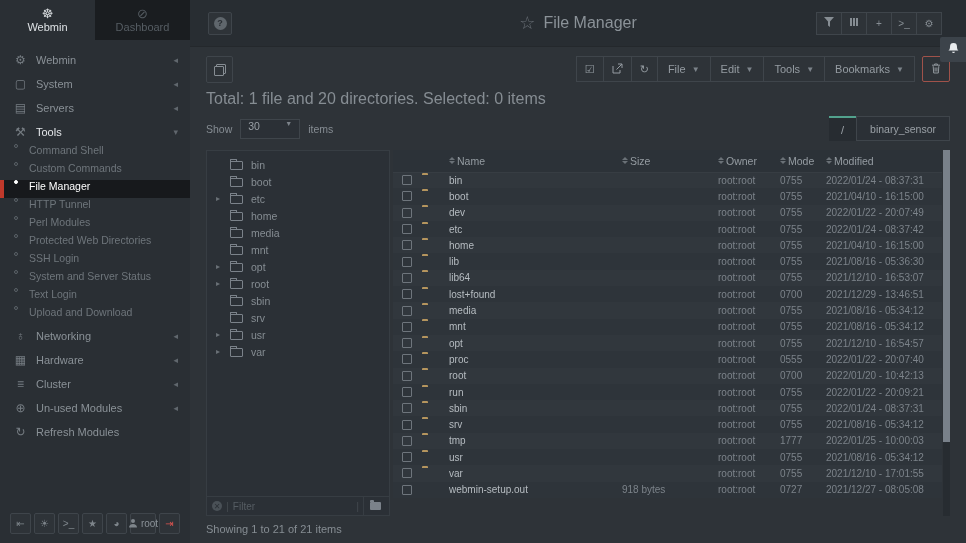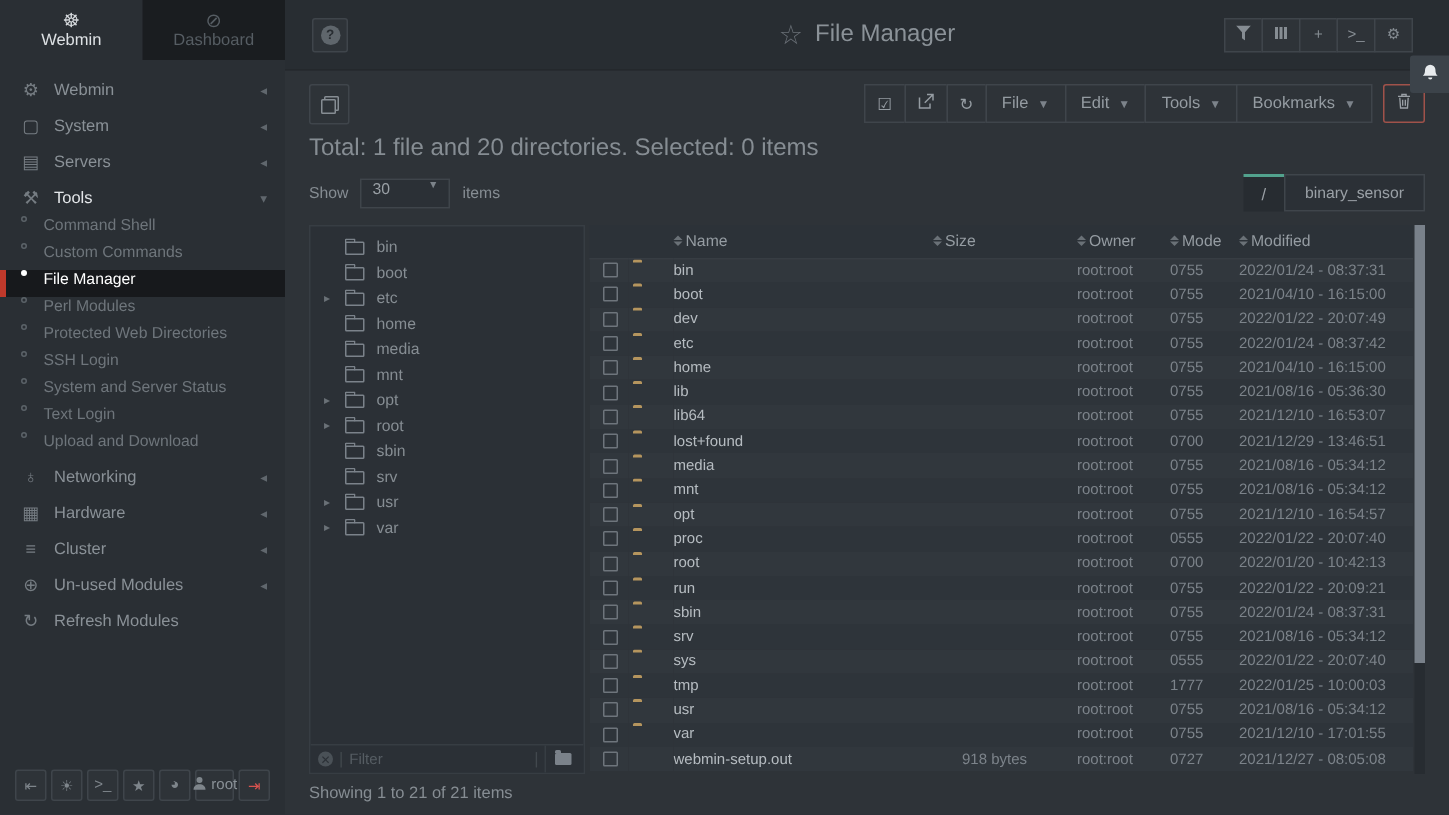--- a/index.html
+++ b/index.html
@@ -84,21 +84,21 @@
   thead .hcell{display:flex;align-items:center;gap:2px}
   .sort{display:inline-flex;flex-direction:column;gap:1px;cursor:pointer}
   .sort i{width:0;height:0;border-left:3px solid transparent;border-right:3px solid transparent}
   .sort .up{border-bottom:3px solid #6a7177}
   .sort .dn{border-top:3px solid #6a7177}
   tbody tr{height:16.3px;cursor:pointer}
   tbody tr:nth-child(odd){background:#31373d}
   tbody tr:nth-child(even){background:#2e343a}
   tbody td{padding:0;color:#7c838a;white-space:nowrap;overflow:hidden}
   td.cname{color:#b6bcc1}
-  td.csize{text-align:center;padding-right:14px}
+  td.csize{text-align:left;padding-right:14px}
   .cb{appearance:none;-webkit-appearance:none;width:10px;height:10px;border:1px solid #6e757c;border-radius:1px;background:transparent;margin:0 0 0 9px;display:block;cursor:pointer}
   .ffold{width:14px;height:11px;background:#b5955e;border-radius:1px;position:relative;margin-left:3px}
   .ffold::before{content:"";position:absolute;left:0;top:-2px;width:6px;height:2px;background:#b5955e;border-radius:1px 1px 0 0}
   .ffile{width:11px;height:13px;background:#9aa1a7;border-radius:1px;margin-left:4px;position:relative}
   .ffile::before{content:"";position:absolute;left:2px;top:3px;right:2px;height:7px;background:repeating-linear-gradient(#70787e 0,#70787e 1px,transparent 1px,transparent 3px)}
   .vscroll{position:absolute;top:0;right:0;bottom:0;width:7px;background:#272c31}
   .vthumb{position:absolute;top:0;left:0;width:7px;height:292px;background:#79818a;cursor:grab}
   .showing-line{font-size:11px;color:#868d93;margin-top:7px}
 </style>
 </head>
@@ -142,20 +142,24 @@
           <span class="dot"></span>
           <span>Command Shell</span>
         </div>
         <div class="smi">
           <span class="dot"></span>
           <span>Custom Commands</span>
         </div>
         <div class="smi active">
           <span class="dot"></span>
           <span>File Manager</span>
+        </div>
+        <div class="smi">
+          <span class="dot"></span>
+          <span>HTTP Tunnel</span>
         </div>
         <div class="smi">
           <span class="dot"></span>
           <span>Perl Modules</span>
         </div>
         <div class="smi">
           <span class="dot"></span>
           <span>Protected Web Directories</span>
         </div>
         <div class="smi">
@@ -633,31 +637,20 @@
                   <td class="csize"></td>
                   <td>root:root</td>
                   <td>0755</td>
                   <td>2021/08/16 - 05:34:12</td>
                 </tr>
                 <tr>
                   <td>
                     <input type="checkbox" class="cb" style="">
                   </td>
                   <td><span class="ffold"></span></td>
-                  <td class="cname">sys</td>
-                  <td class="csize"></td>
-                  <td>root:root</td>
-                  <td>0555</td>
-                  <td>2022/01/22 - 20:07:40</td>
-                </tr>
-                <tr>
-                  <td>
-                    <input type="checkbox" class="cb" style="">
-                  </td>
-                  <td><span class="ffold"></span></td>
                   <td class="cname">tmp</td>
                   <td class="csize"></td>
                   <td>root:root</td>
                   <td>1777</td>
                   <td>2022/01/25 - 10:00:03</td>
                 </tr>
                 <tr>
                   <td>
                     <input type="checkbox" class="cb" style="">
                   </td>

